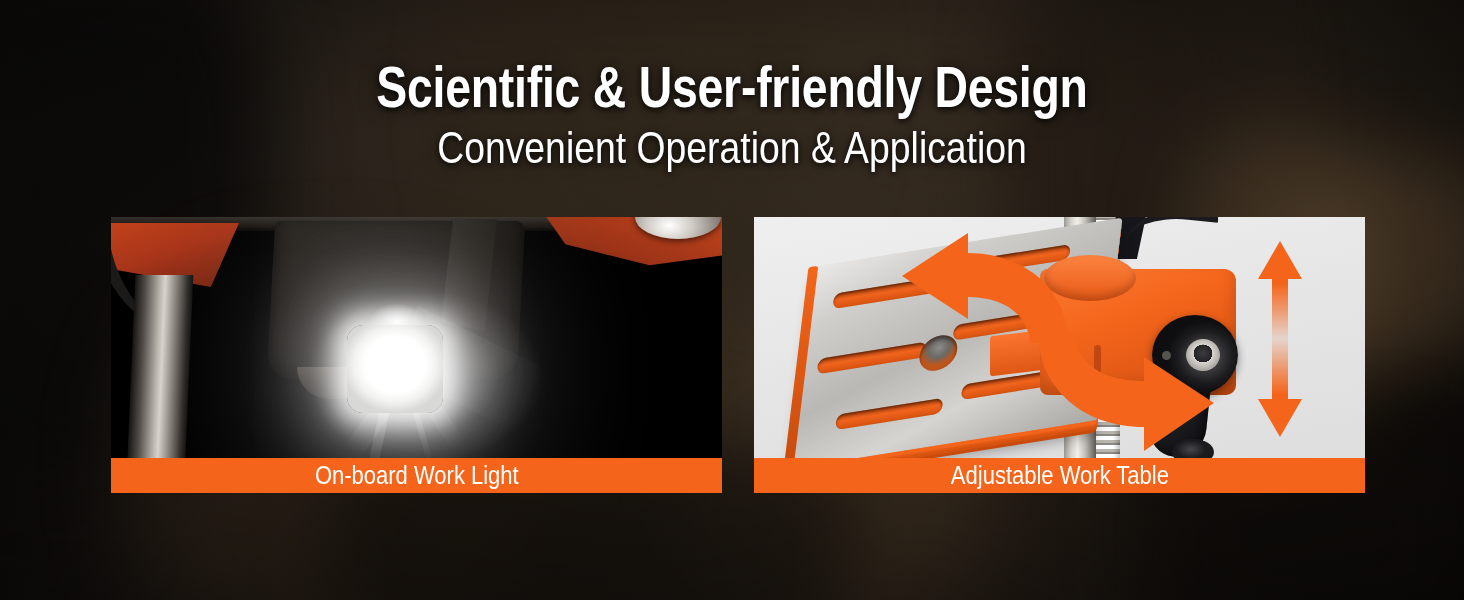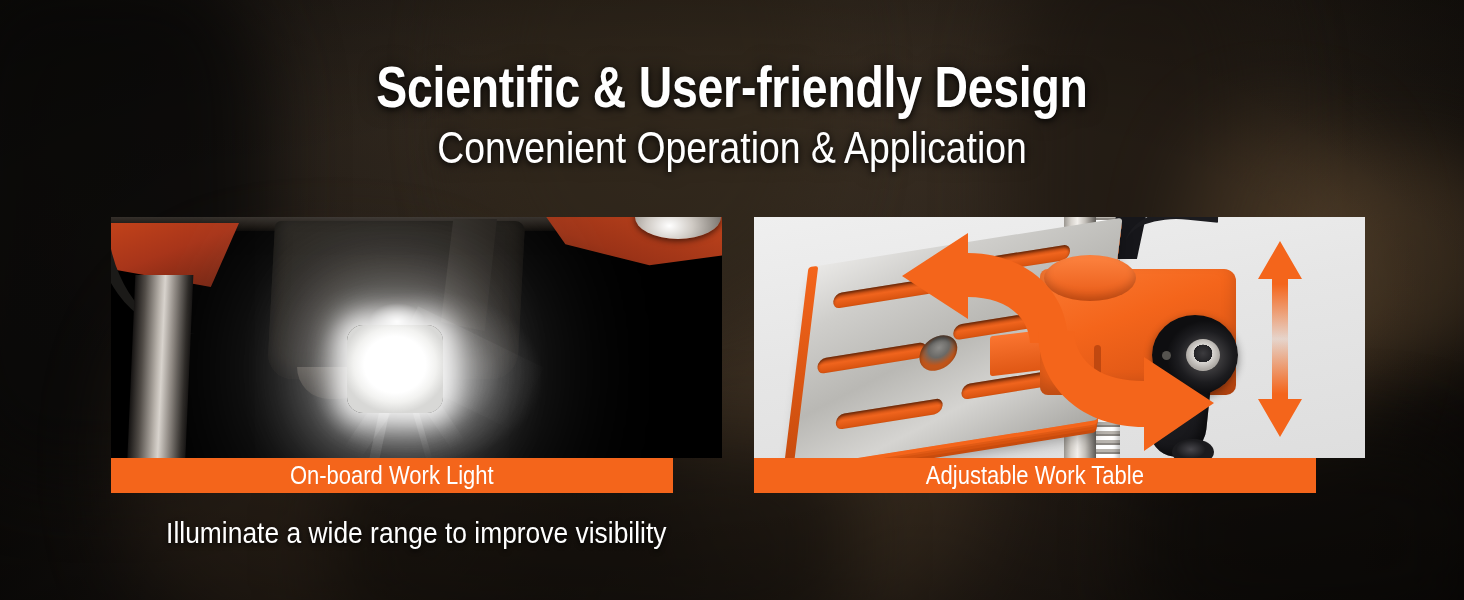--- a/index.html
+++ b/index.html
@@ -85,21 +85,21 @@
   .card-right { left: 742px; padding-left: 12px; }
 
   .photo {
     position: relative;
     width: 611px;
     height: 241px;
     overflow: hidden;
   }
 
   .caption-bar {
-    width: 562px;
+    width: 611px;
     height: 35px;
     background: #f4651b;
     color: #ffffff;
     font-size: 25px;
     line-height: 35px;
     text-align: center;
     transform-origin: center;
     white-space: nowrap;
     overflow: hidden;
   }
@@ -350,23 +350,20 @@
         <div class="p1-ray p1-ray-a"></div>
         <div class="p1-ray p1-ray-b"></div>
         <div class="p1-ray p1-ray-c"></div>
         <div class="p1-ray p1-ray-d"></div>
         <div class="p1-ray p1-ray-e"></div>
         <div class="p1-lens"></div>
       </div>
       <div class="caption-bar">
         <span>On-board Work Light</span>
       </div>
-      <div class="blurb">
-        <span>Illuminate a wide range to improve visibility</span>
-      </div>
     </div>
 
     <div class="card card-right">
       <div class="photo p2">
         <div class="p2-col"></div>
         <div class="p2-rack"></div>
         <div class="p2-rack-top-black"></div>
         <div class="p2-wire"></div>
 
         <div class="p2-table">

